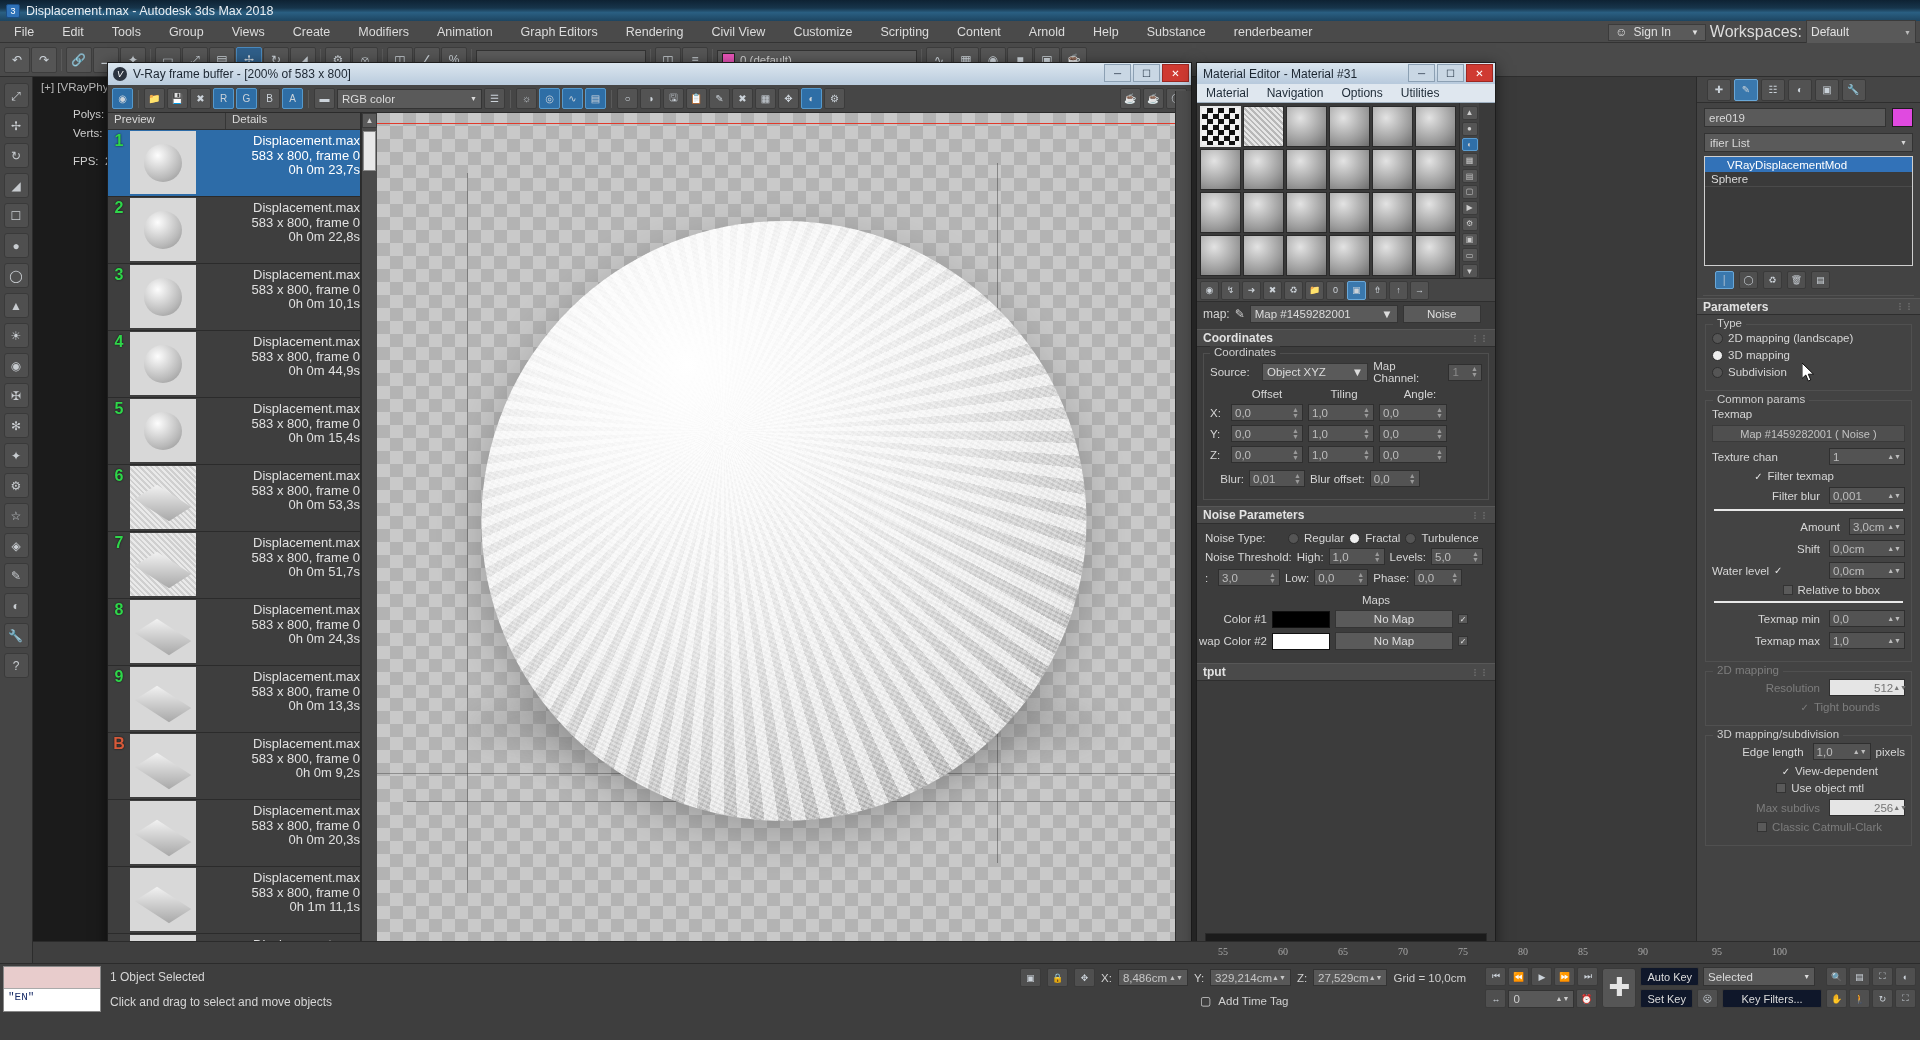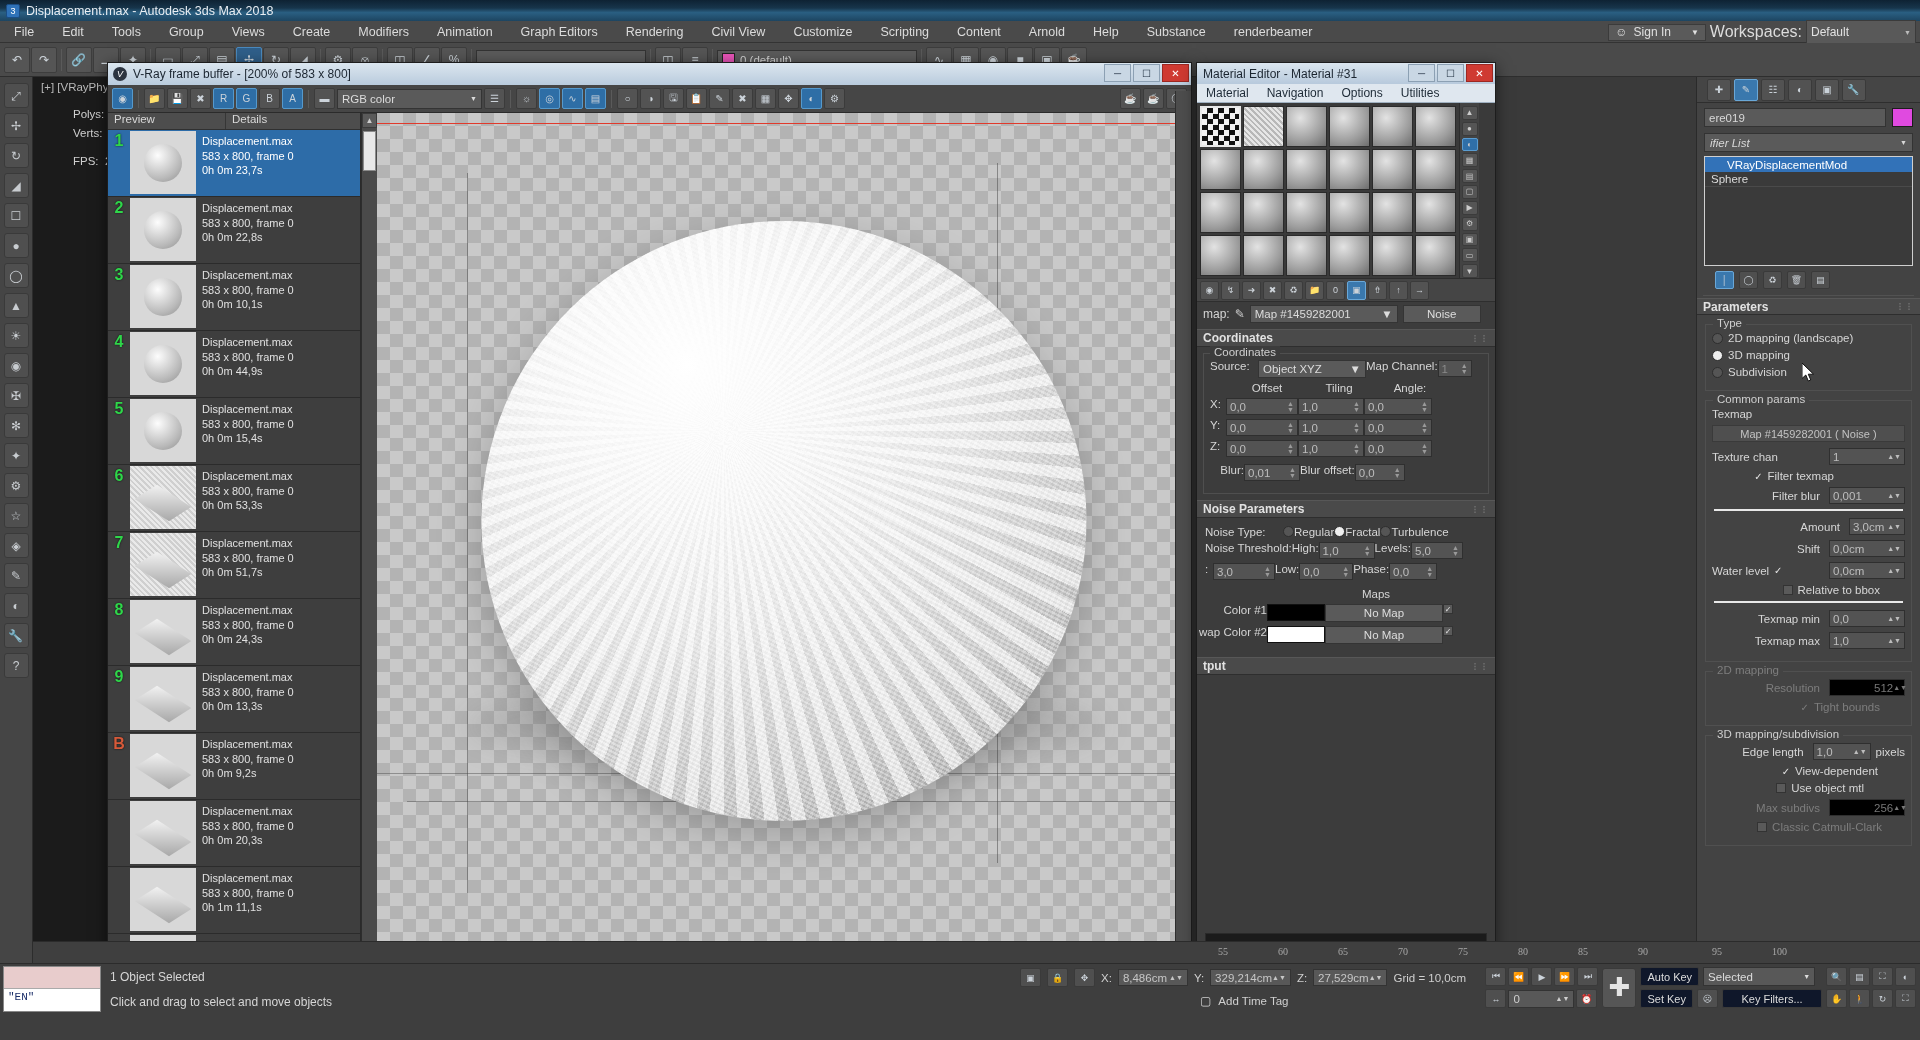--- a/index.html
+++ b/index.html
@@ -131,21 +131,21 @@
   .hrow .thumb .blob{
     position:absolute;left:50%;top:50%;transform:translate(-50%,-50%);
     width:38px;height:38px;border-radius:50%;
     background:radial-gradient(circle at 36% 30%,#fdfdfd,#b9b9b9 65%,#8d8d8d);
   }
   .hrow .thumb .plane{
     position:absolute;left:50%;top:58%;transform:translate(-50%,-50%) rotate(45deg) skew(-12deg,-12deg);
     width:40px;height:26px;background:linear-gradient(135deg,#f2f2f2,#a8a8a8);
   }
   .hrow .thumb.noiz{background:repeating-linear-gradient(45deg,#e9e9e9 0 2px,#cfcfcf 2px 4px),#ddd;}
-  .hrow .det{flex:1;padding:4px 0 17px 6px;font-size:11px;line-height:14.5px;color:#e0e0e0;}
+  .hrow .det{flex:1;padding:4px 0 17px 6px;font-size:13px;line-height:14.5px;color:#e0e0e0;text-align:right;}
   .hrow.sel .det{color:#fff;}
   .hist-scroll{width:16px;background:#4a4a4a;border-left:1px solid #2d2d2d;position:relative;}
   .hs-btn{height:15px;background:#5a5a5a;border:1px solid #3a3a3a;display:flex;align-items:center;justify-content:center;font-size:8px;color:#ccc;}
   .hs-thumb{position:absolute;left:1px;top:18px;width:13px;height:40px;background:#e8e8e8;border:1px solid #8b8b8b;}
 
   
   .imgpane{flex:1;background:#4a4a4a;position:relative;display:flex;flex-direction:column;}
   .imgcanvas{flex:1;position:relative;overflow:hidden;background:
     repeating-conic-gradient(#c9c9c9 0% 25%, #b3b3b3 0% 50%) 0 0/26px 26px;}
   .redline{position:absolute;left:0;top:10px;width:100%;height:1px;background:#e03a2c;}
@@ -211,21 +211,21 @@
   .combo{background:#5a5a5a;border:1px solid #343434;height:18px;font-size:11.5px;color:#dcdcdc;
          display:flex;align-items:center;justify-content:space-between;padding:0 4px;}
   .btn{background:#5a5a5a;border:1px solid #343434;height:18px;font-size:11.5px;color:#dedede;
        display:flex;align-items:center;justify-content:center;padding:0 8px;}
   .roll{margin:3px 0 0 0;}
   .roll-h{height:18px;background:#4a4a4a;border-top:1px solid #575757;border-bottom:1px solid #2e2e2e;
           display:flex;align-items:center;padding-left:6px;font-size:12px;font-weight:bold;color:#e2e2e2;position:relative;}
   .roll-h .grip{position:absolute;right:6px;font-size:8px;color:#777;letter-spacing:1px;}
   .group{border:1px solid #4f4f4f;margin:6px;padding:6px 6px 8px;position:relative;}
   .group>.gtitle{position:absolute;top:-8px;left:6px;background:#3c3c3c;padding:0 4px;font-size:11.5px;color:#cfcfcf;}
-  .frow{display:flex;margin-bottom:4px;font-size:11.5px;color:#d6d6d6;}
+  .frow{display:flex;align-items:center;gap:5px;margin-bottom:4px;font-size:11.5px;color:#d6d6d6;}
   .spin{background:#535353;border:1px solid #2f2f2f;height:17px;font-size:11.5px;color:#bdbdbd;
         display:flex;align-items:center;justify-content:space-between;padding:0 3px;}
   .spin .ar{font-size:7px;color:#9a9a9a;line-height:6px;}
   .radio{width:11px;height:11px;border-radius:50%;background:#555;border:1px solid #2e2e2e;display:inline-block;position:relative;}
   .radio.on{background:#efefef;}
   .chk{width:10px;height:10px;background:#5a5a5a;border:1px solid #333;display:inline-flex;align-items:center;justify-content:center;font-size:8px;color:#e6e6e6;}
   .swatch{width:58px;height:17px;border:1px solid #111;}
 
   
   .cmdpanel{
@@ -234,42 +234,42 @@
   }
   .cp-tabs{height:26px;background:#454545;display:flex;align-items:center;gap:3px;padding-left:10px;border-bottom:1px solid #2e2e2e;}
   .cpt{width:24px;height:22px;background:#525252;border:1px solid #3a3a3a;border-radius:2px;
        display:flex;align-items:center;justify-content:center;font-size:10px;color:#c9d1d8;}
   .cpt.on{background:#3a78ad;border-color:#6aa8d8;}
   .cp-namerow{display:flex;align-items:center;gap:6px;padding:5px 7px 3px;}
   .cp-name{flex:1;height:19px;background:#5a5a5a;border:1px solid #333;font-size:11.5px;color:#d8d8d8;
            display:flex;align-items:center;padding:0 4px;}
   .cp-color{width:21px;height:19px;background:#e04ae0;border:1px solid #1d1d1d;}
   .cp-modlist{margin:3px 7px 0;height:19px;background:#5a5a5a;border:1px solid #333;
-              display:flex;align-items:center;justify-content:space-between;padding:0 5px;font-size:11.5px;color:#d8d8d8;font-style:italic;}
+              display:flex;align-items:center;justify-content:space-between;padding:0 5px;font-size:11.5px;color:#d8d8d8;}
   .cp-stack{margin:4px 7px 0;height:110px;background:#3a3a3a;border:1px solid #cfcfcf;overflow:hidden;}
   .stkitem{height:15px;display:flex;align-items:center;padding-left:22px;font-size:11.5px;color:#dcdcdc;}
   .stkitem.sel{background:#3272b8;color:#fff;}
   .stkitem.plain{padding-left:6px;border-bottom:1px solid #4a4a4a;}
   .cp-stackbtns{display:flex;align-items:center;gap:5px;padding:5px 0 4px 18px;}
   .sb{width:19px;height:18px;background:#4f4f4f;border:1px solid #3a3a3a;border-radius:2px;
       display:flex;align-items:center;justify-content:center;font-size:9px;color:#ccd2d8;}
   .sb.on{background:#3a78ad;border-color:#6aa8d8;}
   .cp-sep{height:1px;background:#353535;margin:2px 6px;border-bottom:1px solid #525252;}
   .cp-roll{height:17px;background:#4a4a4a;border-top:1px solid #585858;border-bottom:1px solid #2e2e2e;
            display:flex;align-items:center;padding-left:6px;font-size:12px;font-weight:bold;color:#e2e2e2;position:relative;}
   .cp-roll .grip{position:absolute;right:6px;font-size:8px;color:#777;letter-spacing:1px;}
   .cgroup{border:1px solid #505050;margin:9px 8px 6px;padding:7px 6px 7px;position:relative;}
   .cgroup>.gt{position:absolute;top:-8px;left:7px;background:#434343;padding:0 4px;font-size:11.5px;color:#cfcfcf;}
   .cgroup.dim>.gt{color:#7d7d7d;}
   .crow{display:flex;align-items:center;gap:5px;font-size:11.5px;color:#d6d6d6;margin-bottom:5px;}
   .crow.dim{color:#7d7d7d;}
   .crow.right{justify-content:flex-end;}
   .cspin{background:#535353;border:1px solid #2f2f2f;height:17px;font-size:11.5px;color:#bdbdbd;
          display:flex;align-items:center;justify-content:space-between;padding:0 3px;}
-  .cspin.dim{color:#767676;background:#000000;padding-left:44px;}
+  .cspin.dim{color:#767676;background:#e5e5e5;padding-left:44px;}
   .hr-white{height:2px;background:#e8e8e8;margin:5px 2px 7px;}
   .texbtn{height:17px;background:#4f4f4f;border:1px solid #3a3a3a;font-size:11px;color:#c2c2c2;
           display:flex;align-items:center;justify-content:center;}
 
   
   .timebar{position:absolute;left:33px;bottom:77px;width:1663px;height:22px;background:#3f3f3f;border-top:1px solid #2b2b2b;}
   .tick{position:absolute;top:4px;font-size:10px;color:#a8a8a8;font-family:Liberation Serif, serif;}
   .statusbar{position:absolute;left:0;bottom:0;width:1920px;height:77px;background:#3e3e3e;border-top:1px solid #2b2b2b;}
   .mx-prompt{position:absolute;left:110px;top:6px;font-size:12px;color:#d6d6d6;}
   .mx-prompt2{position:absolute;left:110px;top:31px;font-size:12px;color:#d6d6d6;}

